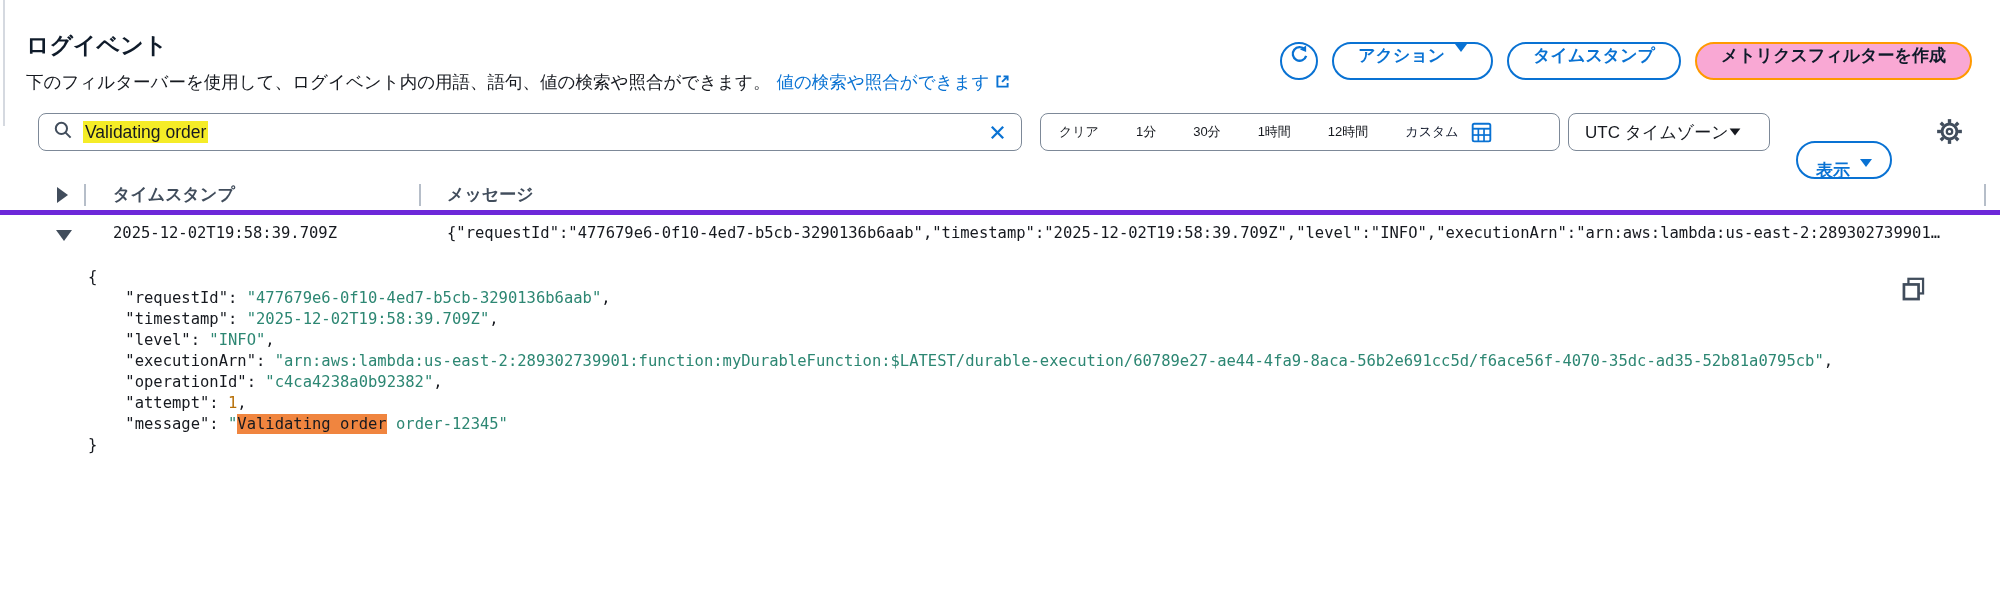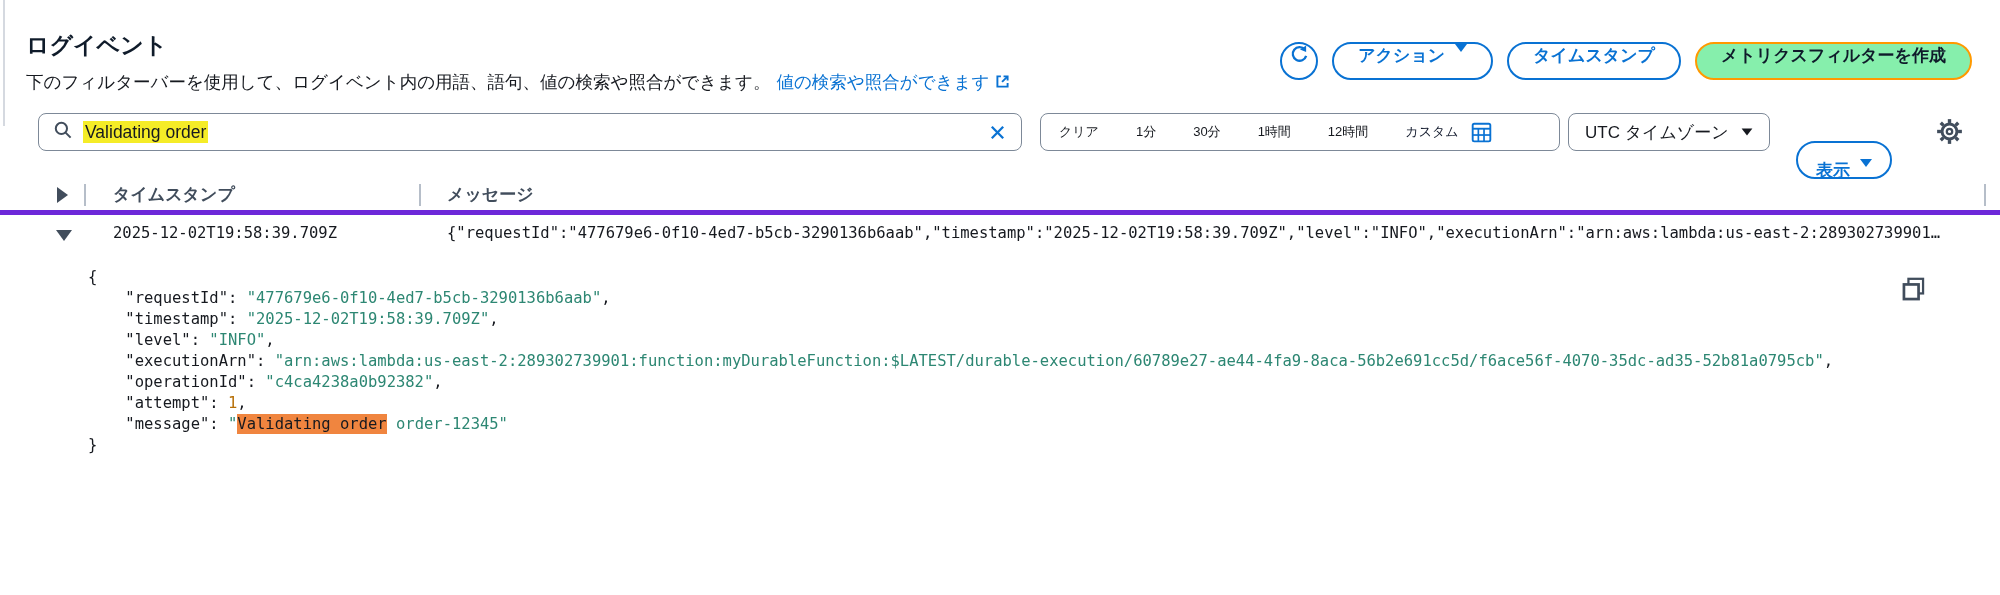--- a/index.html
+++ b/index.html
@@ -12,39 +12,39 @@
   
   .page-title { position:absolute; left:26px; top:30px; font-size:23px; font-weight:700; color:#0f1b2a; }
   .page-desc { position:absolute; left:26px; top:70px; font-size:17.5px; color:#16191f; white-space:nowrap; }
   .doc-link { color:#0972d3; text-decoration:none; margin-left:6px; font-weight:400; cursor:pointer; }
   .ext-icon { display:inline-block; vertical-align:-2px; margin-left:5px; }
 
   .header-actions { position:absolute; top:28px; right:28px; display:flex; align-items:center; gap:14px; height:38px; }
   .btn { display:flex; align-items:flex-start; justify-content:center; gap:10px; height:38px; border:2px solid #0972d3;
          border-radius:20px; color:#0972d3; font-size:17px; font-weight:700; padding:0 24px; background:#fff; cursor:pointer; white-space:nowrap;margin-top:28px; }
   .btn-icon-round { width:38px; height:38px; padding:0; border-radius:50%; }
-  .btn-primary { background:#86efac; border-color:#ff9900; color:#0f1b2a; }
+  .btn-primary { background:#f9a8d4; border-color:#ff9900; color:#0f1b2a; }
   .caret { width:0; height:0; border-left:6px solid transparent; border-right:6px solid transparent; border-top:8px solid currentColor; display:inline-block; }
 
   
   .filter-row { position:absolute; left:0; top:113px; width:2000px; height:38px; }
   .search-box { position:absolute; left:38px; top:0; width:984px; height:38px; border:1px solid #7d8998; border-radius:8px;
                 background:#fff; display:flex; align-items:center; padding:0 14px; }
   .search-text { font-size:17.5px; font-weight:400; margin-left:10px; }
   .search-text mark { background:#f5ec27; color:#16191f; padding:1px 2px; }
   .clear-x { margin-left:auto; cursor:pointer; display:flex; align-items:center; }
 
   .time-group { position:absolute; left:1040px; top:0; width:520px; height:38px; border:1px solid #7d8998; border-radius:8px;
                 display:flex; align-items:center; gap:0; padding:0 18px; background:#fff; }
   .time-item { font-size:13px; color:#16191f; cursor:pointer; margin-right:37px; white-space:nowrap; }
   .time-item.blue { color:#0f172a; margin-right:12px; }
   .cal-icon { display:flex; align-items:center; cursor:pointer; }
 
   .tz-select { position:absolute; left:1568px; top:0; width:202px; height:38px; border:1px solid #7d8998; border-radius:8px;
-               background:#fff; display:flex; align-items:center; justify-content:space-between; padding:0 16px; cursor:pointer; }
+               background:#fff; display:flex; align-items:center; padding:0 16px; cursor:pointer; }
   .tz-label { font-size:17px; font-weight:400; color:#16191f; white-space:nowrap; }
   .tz-caret { border-top-color:#16191f; transform:scale(0.9); }
 
   .display-btn { position:absolute; left:1796px; top:0; padding:16px 18px; }
   .gear-btn { position:absolute; left:1936px; top:5px; cursor:pointer; }
 
   
   .table-head { position:absolute; left:0; top:175px; width:2000px; height:40px; border-bottom:5px solid #6d28d9; }
   .table-head .hdiv { position:absolute; top:9px; width:2px; height:22px; background:#b6bec9; }
   .expand-all { position:absolute; left:57px; top:12px; width:0; height:0; cursor:pointer;

